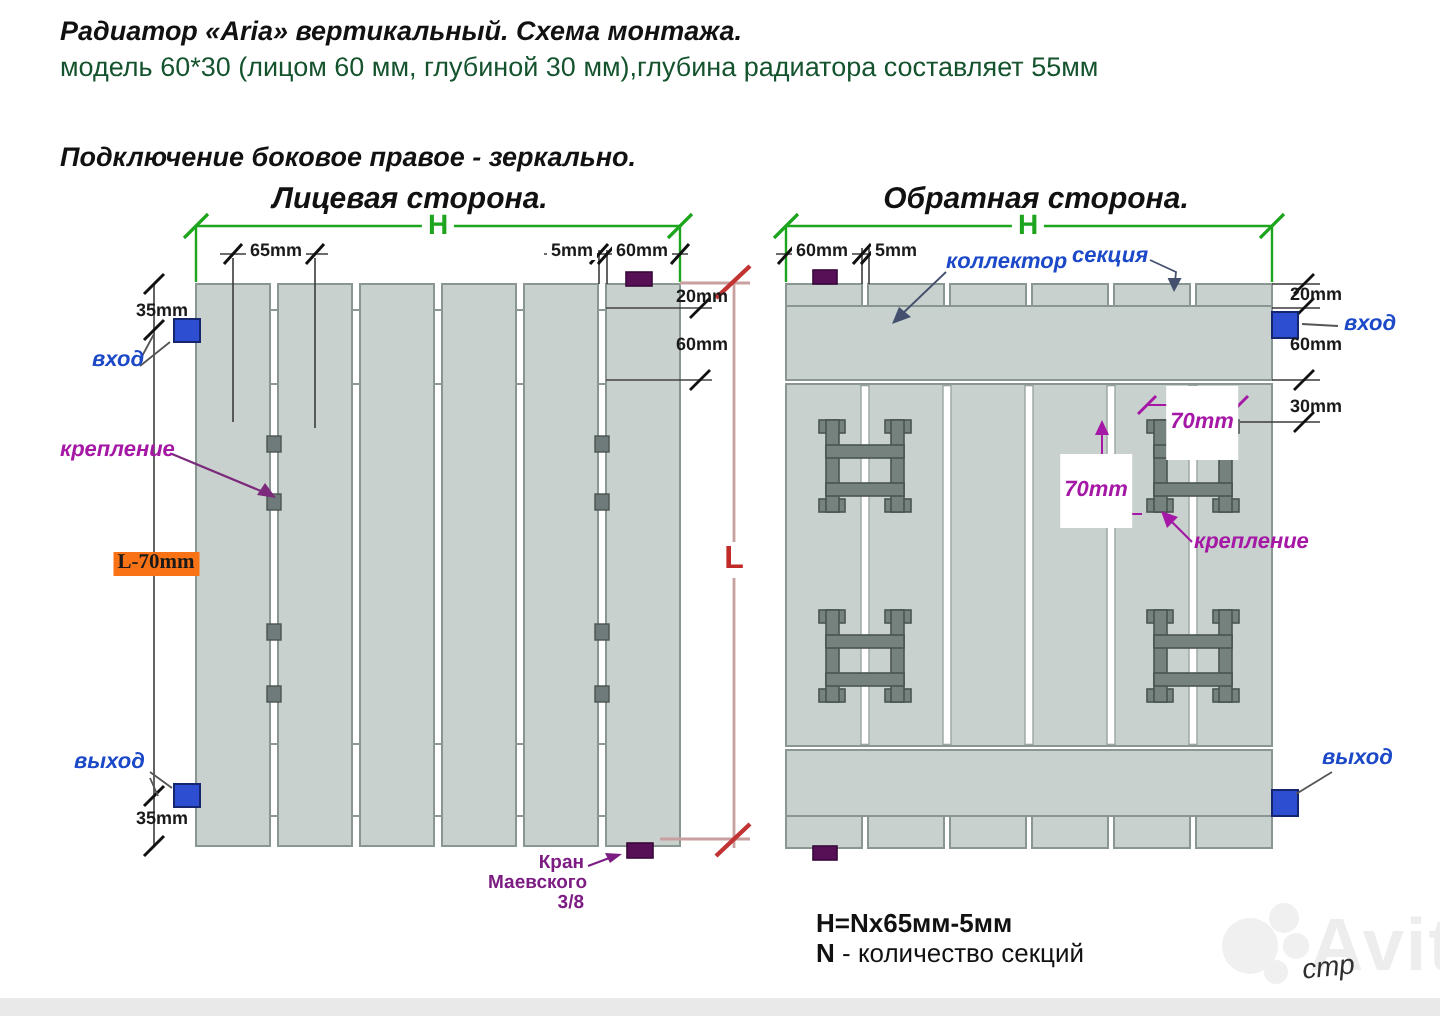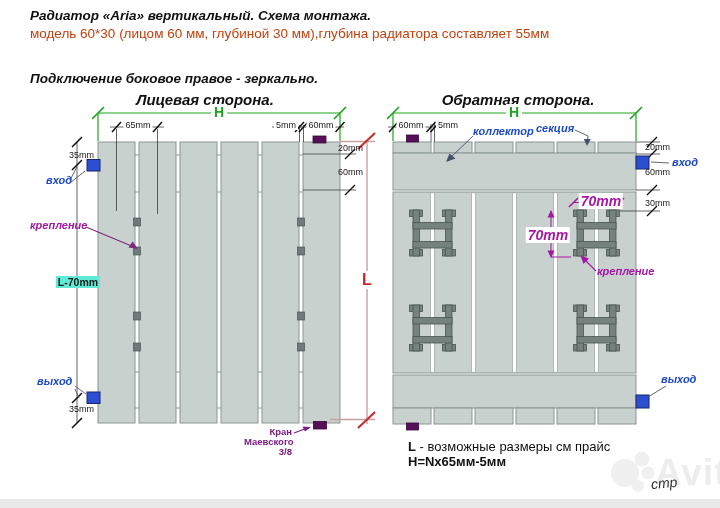--- a/index.html
+++ b/index.html
@@ -1,33 +1,33 @@
 <!DOCTYPE html>
 <html><head>
 <meta charset="utf-8">
 <style>
   html,body{margin:0;padding:0;background:#fff;}
   #canvas{position:relative;width:720px;height:508px;background:#ffffff;overflow:hidden;
           font-family:"Liberation Sans",sans-serif;}
   .lbl{position:absolute;white-space:nowrap;line-height:1.15;}
   .ctr{transform:translateX(-50%);}
   .hdr1{font-size:13.5px;font-weight:bold;font-style:italic;color:#111;}
-  .hdr2{font-size:13.5px;color:#c2410c;}
+  .hdr2{font-size:13.5px;color:#14532d;}
   .ttl{font-size:15px;font-weight:bold;font-style:italic;color:#111;}
-  .dim{font-size:9px;font-weight:normal;color:#1a1a1a;}
+  .dim{font-size:9px;font-weight:bold;color:#1a1a1a;}
   .dimbg{background:#fff;padding:0 2px;}
   .grn{font-size:14px;font-weight:bold;color:#1ea51e;background:#fff;padding:0 3px;}
   .blue{font-size:11px;font-weight:bold;font-style:italic;color:#1c49c8;}
   .mag{font-size:11px;font-weight:bold;font-style:italic;color:#a517a5;}
-  .mdim{font-size:14px;font-weight:bold;font-style:italic;color:#a517a5;background:#fff;padding:0 2px;}
+  .mdim{font-size:11px;font-weight:bold;font-style:italic;color:#a517a5;background:#fff;padding:12px 2px;}
   .red{font-size:16px;font-weight:bold;color:#c22a2a;background:#fff;padding:0 2px;}
   .valve{font-size:9.5px;font-weight:bold;color:#7d1d84;text-align:right;width:48px;}
   .leg{font-size:13px;color:#111;}
   .leg b{font-weight:bold;}
-  .l70{font-size:10.5px;font-weight:bold;color:#1a1a1a;background:#5eead4;padding:0 2px;}
+  .l70{font-size:10.5px;font-weight:bold;color:#1a1a1a;background:#f97316;padding:0 2px;font-family:Liberation Serif, serif;}
   .wm-brand{font-size:37px;font-weight:bold;color:#ededed;letter-spacing:1px;}
   .wm-note{font-size:14px;font-style:italic;color:#2f2f2f;transform:rotate(-6deg);}
   .botstrip{position:absolute;left:0;top:499px;width:720px;height:9px;background:#e9e9e9;}
   svg{position:absolute;left:0;top:0;}
 </style>
 </head>
 <body>
 
 <div id="canvas">
 
@@ -243,20 +243,20 @@
   <div class="lbl blue" style="left:536px;top:122px">секция</div>
   <div class="lbl dim" style="left:645px;top:142px">20mm</div>
   <div class="lbl blue" style="left:672px;top:156px">вход</div>
   <div class="lbl dim" style="left:645px;top:167px">60mm</div>
   <div class="lbl dim" style="left:645px;top:198px">30mm</div>
   <div class="lbl mdim ctr" style="left:601px;top:193px">70mm</div>
   <div class="lbl mdim ctr" style="left:548px;top:227px">70mm</div>
   <div class="lbl mag" style="left:597px;top:265px">крепление</div>
   <div class="lbl blue" style="left:661px;top:373px">выход</div>
 
-  <div class="lbl leg" style="left:408px;top:440px"><b>L</b><span> - возможные размеры см прайс</span></div>
   <div class="lbl leg" style="left:408px;top:455px"><b>H=Nx65мм-5мм</b><span></span></div>
+  <div class="lbl leg" style="left:408px;top:470px"><b>N</b><span> - количество секций</span></div>
 
   <div class="lbl wm-brand" style="left:655px;top:452px">Avito</div>
   <div class="lbl wm-note" style="left:651px;top:475px">стр</div>
 
   <div class="botstrip"></div>
 </div>
 
 </body></html>

